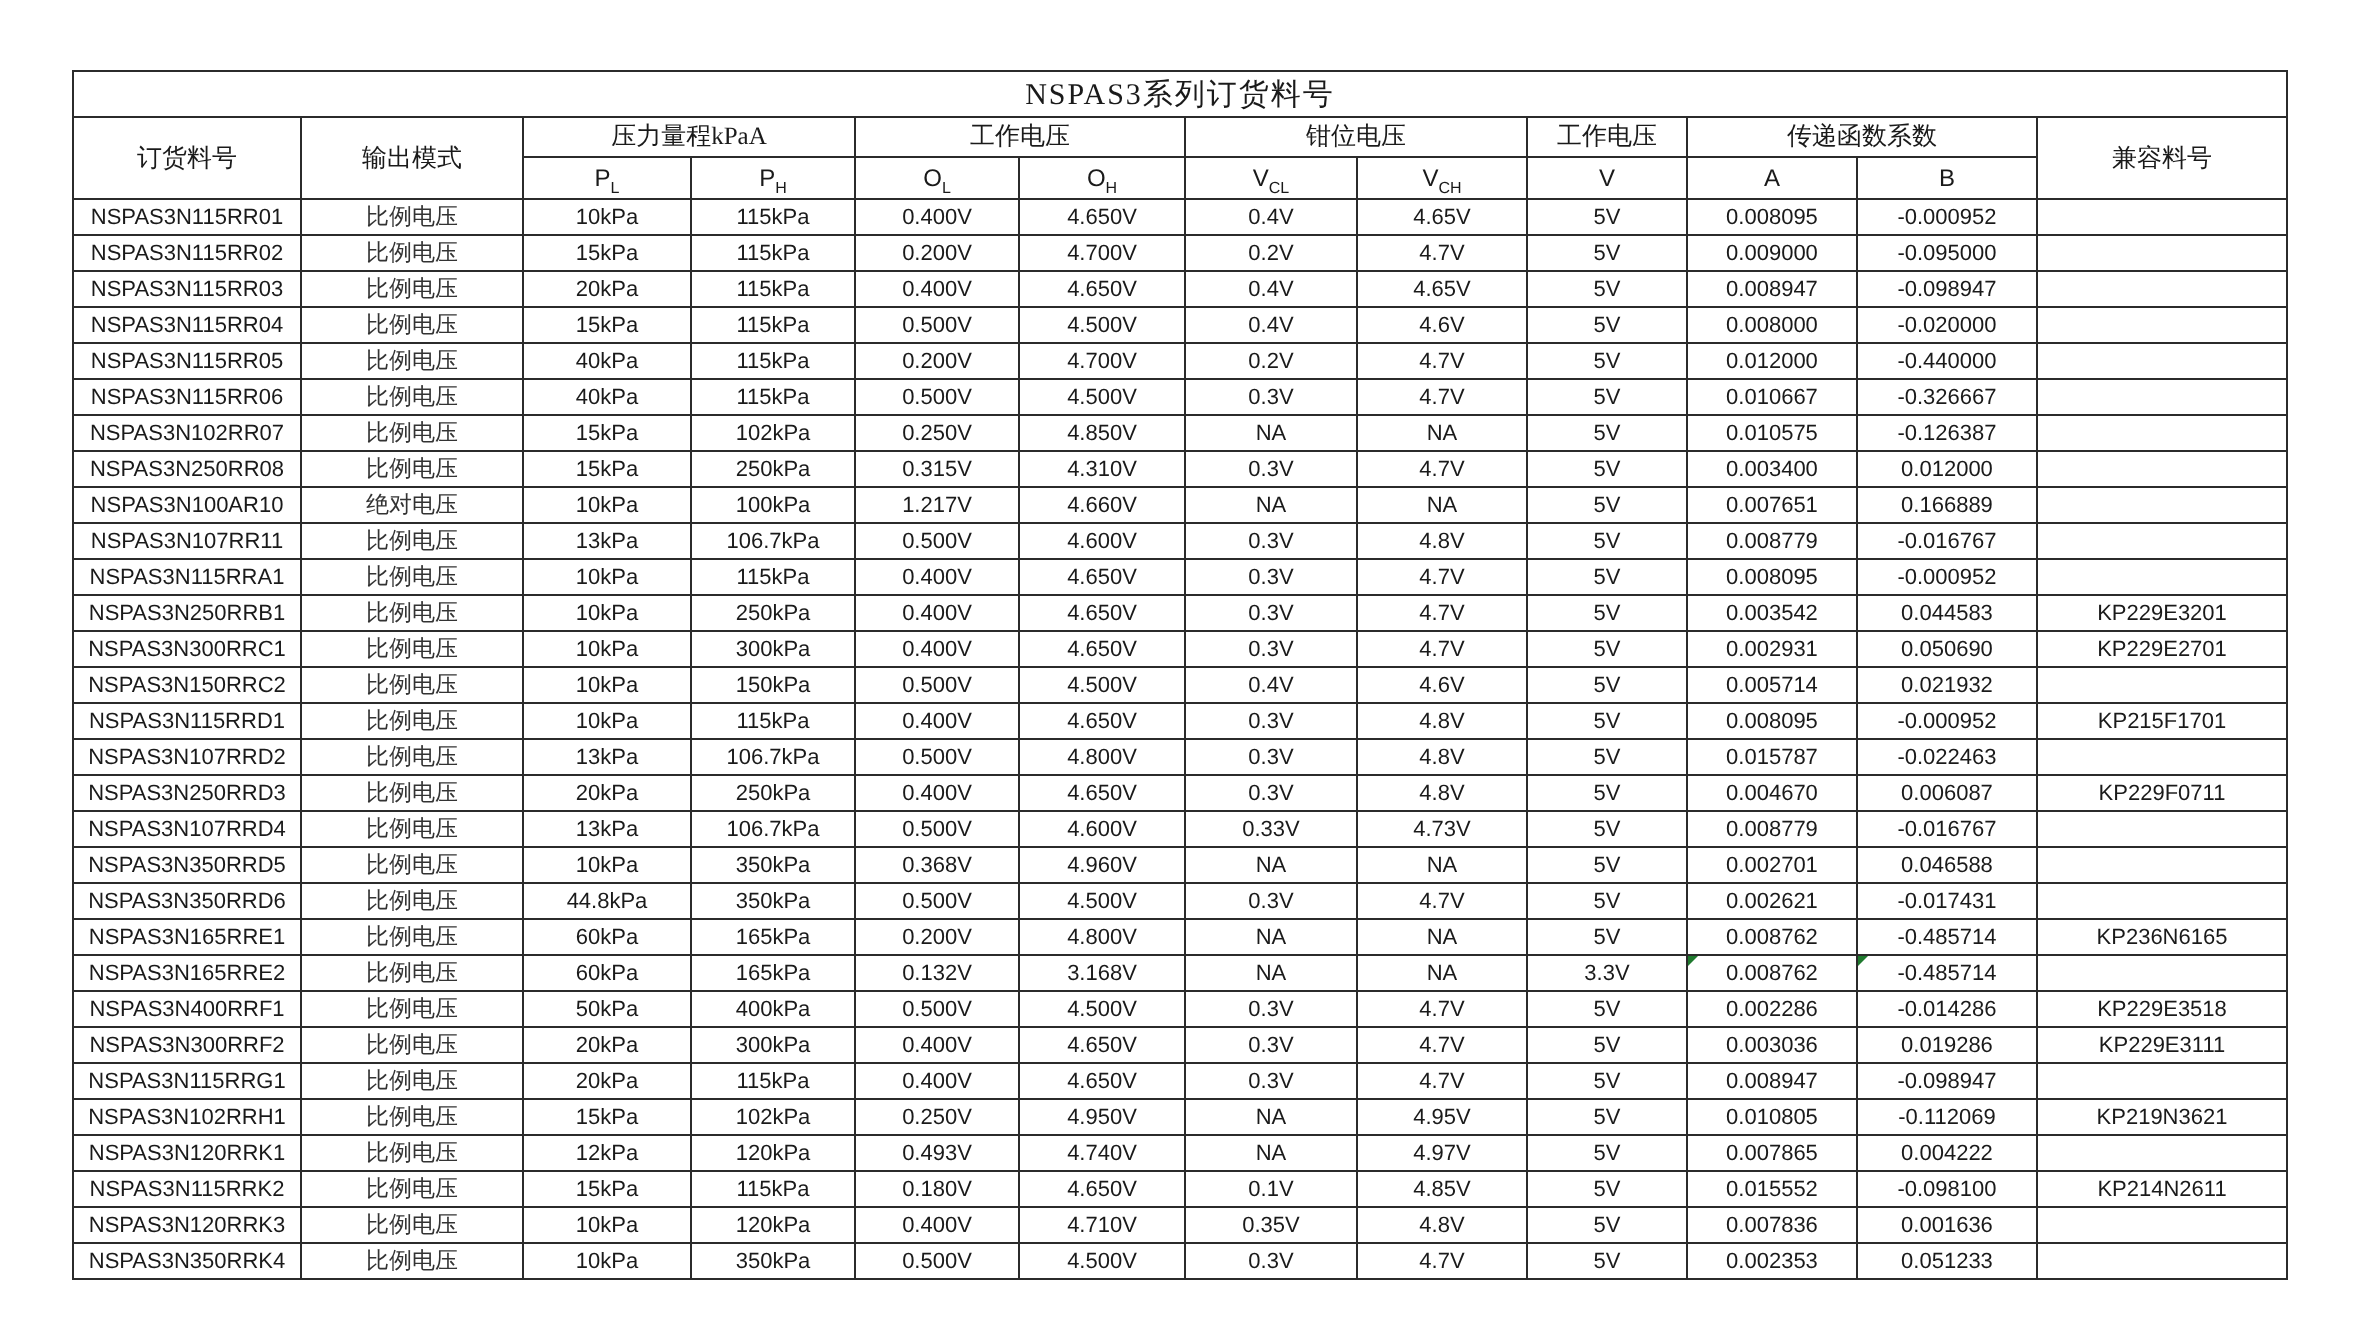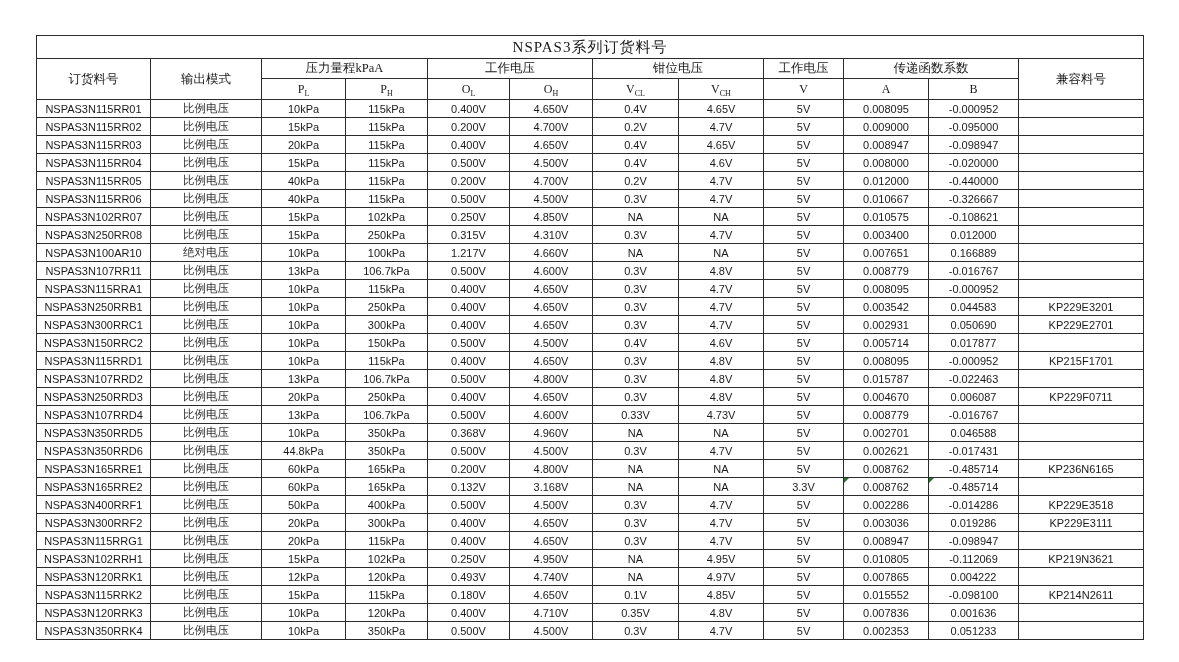--- a/index.html
+++ b/index.html
@@ -20,21 +20,21 @@
   .title-cell {
     height:22px; font-size:15px; font-weight:normal;
     font-family:"Liberation Serif", serif; letter-spacing:1px;
   }
   .group-header th {
     height:19px; font-size:12.5px; font-weight:normal;
     font-family:"Liberation Serif", serif;
   }
   .sub-header th {
     height:20px; font-size:12px; font-weight:normal;
-    font-family:Liberation Serif, serif;
+    font-family:Liberation Sans, sans-serif;
   }
   .sub-header sub { font-size:8px; line-height:0; }
   .sheet tbody td { height:17px; font-size:11px; }
   .sheet tbody td.cell-mode { font-family:Liberation Serif, serif; font-size:11.5px; color:#333; }
   .flag {
     position:absolute; top:0; left:0; width:0; height:0;
     border-top:5px solid #1f7a2e; border-right:5px solid transparent;
   }
 </style>
 </head>
@@ -170,21 +170,21 @@
         <td class="cell-part">NSPAS3N102RR07</td>
         <td class="cell-mode">比例电压</td>
         <td class="cell-pl">15kPa</td>
         <td class="cell-ph">102kPa</td>
         <td class="cell-ol">0.250V</td>
         <td class="cell-oh">4.850V</td>
         <td class="cell-vcl">NA</td>
         <td class="cell-vch">NA</td>
         <td class="cell-v">5V</td>
         <td class="cell-a">0.010575</td>
-        <td class="cell-b">-0.108621</td>
+        <td class="cell-b">-0.126387</td>
         <td class="cell-compat"></td>
       </tr>
       <tr>
         <td class="cell-part">NSPAS3N250RR08</td>
         <td class="cell-mode">比例电压</td>
         <td class="cell-pl">15kPa</td>
         <td class="cell-ph">250kPa</td>
         <td class="cell-ol">0.315V</td>
         <td class="cell-oh">4.310V</td>
         <td class="cell-vcl">0.3V</td>
@@ -268,21 +268,21 @@
         <td class="cell-part">NSPAS3N150RRC2</td>
         <td class="cell-mode">比例电压</td>
         <td class="cell-pl">10kPa</td>
         <td class="cell-ph">150kPa</td>
         <td class="cell-ol">0.500V</td>
         <td class="cell-oh">4.500V</td>
         <td class="cell-vcl">0.4V</td>
         <td class="cell-vch">4.6V</td>
         <td class="cell-v">5V</td>
         <td class="cell-a">0.005714</td>
-        <td class="cell-b">0.017877</td>
+        <td class="cell-b">0.021932</td>
         <td class="cell-compat"></td>
       </tr>
       <tr>
         <td class="cell-part">NSPAS3N115RRD1</td>
         <td class="cell-mode">比例电压</td>
         <td class="cell-pl">10kPa</td>
         <td class="cell-ph">115kPa</td>
         <td class="cell-ol">0.400V</td>
         <td class="cell-oh">4.650V</td>
         <td class="cell-vcl">0.3V</td>

